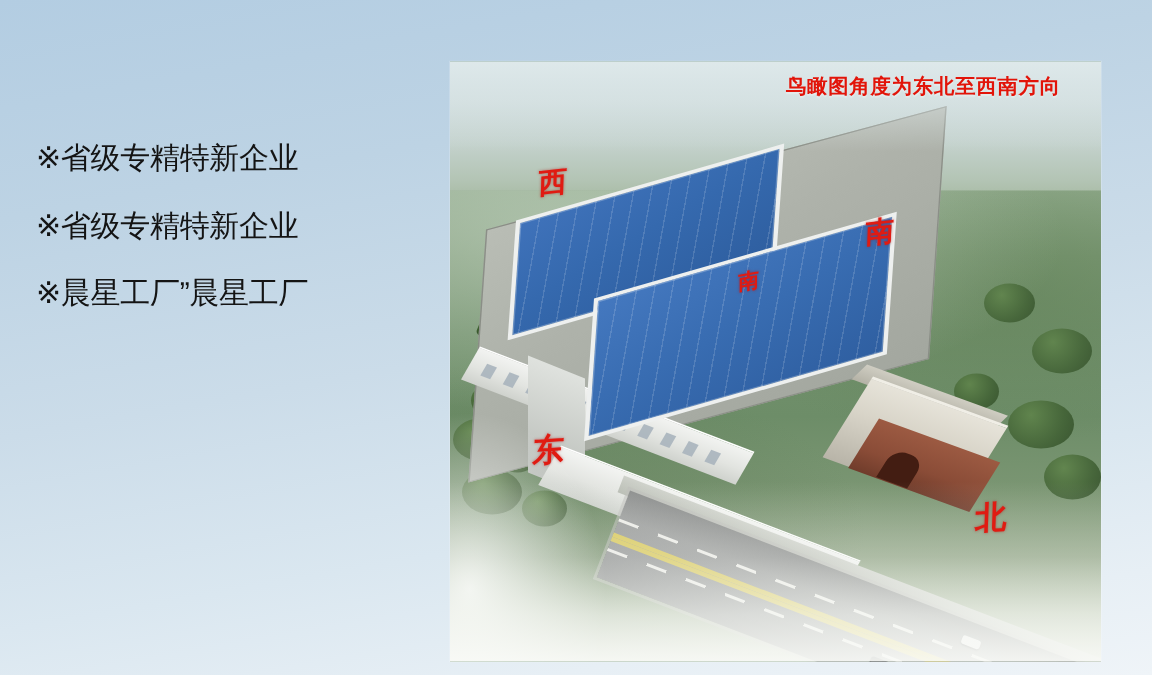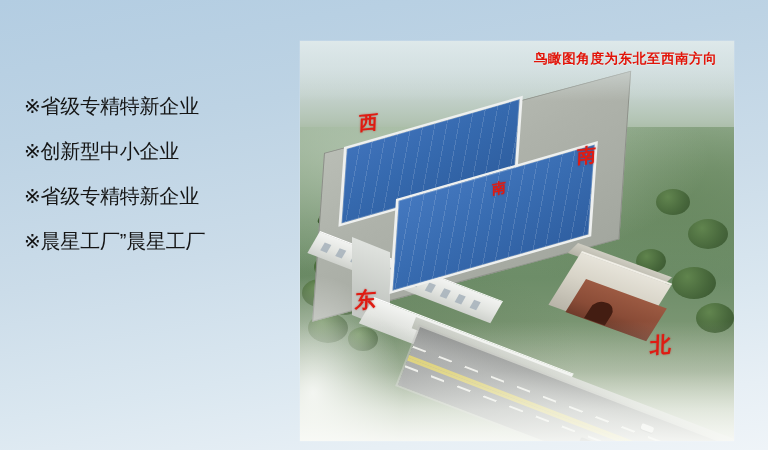--- a/index.html
+++ b/index.html
@@ -305,40 +305,39 @@
   }
   #dir-west  { left: 59px;  top: 72px;  transform: rotate(-6deg) skewX(-8deg); }
   #dir-south { left: 277px; top: 105px; transform: rotate(-6deg) skewX(-8deg); }
   #dir-east  { left: 55px;  top: 249px; transform: rotate(-4deg) skewX(-6deg); font-size: 21px; }
   #dir-north { left: 350px; top: 294px; transform: rotate(-4deg) skewX(-6deg); font-size: 21px; }
   #dir-center{ left: 192px; top: 140px; font-size: 14px; transform: rotate(-10deg) skewX(-10deg); }
 
   
   #render-caption {
     position: absolute;
-    left: 234px;
+    left: 224px;
     top: 11px;
     color: #e21409;
     font-family: "DejaVu Serif", "Liberation Serif", serif;
     font-weight: 700;
     font-size: 13.5px;
     line-height: 1;
     letter-spacing: 0.6px;
     white-space: nowrap;
     text-shadow: 0 1px 1px rgba(255,255,255,0.35);
   }
 </style>
 </head>
 <body>
 
 <div id="slide">
 
   <div id="bullet-list">
     <div class="bullet-item">※省级专精特新企业</div>
-    <div class="bullet-item">※创新型中小企业</div>
     <div class="bullet-item">※省级专精特新企业</div>
     <div class="bullet-item">※晨星工厂”晨星工厂</div>
   </div>
 
   <div id="render-photo">
 
     <div class="photo-sky"></div>
     <div class="photo-ground"></div>
 
     <div class="tree" style="left:14px;  top:214px; width:30px; height:24px;"></div>

